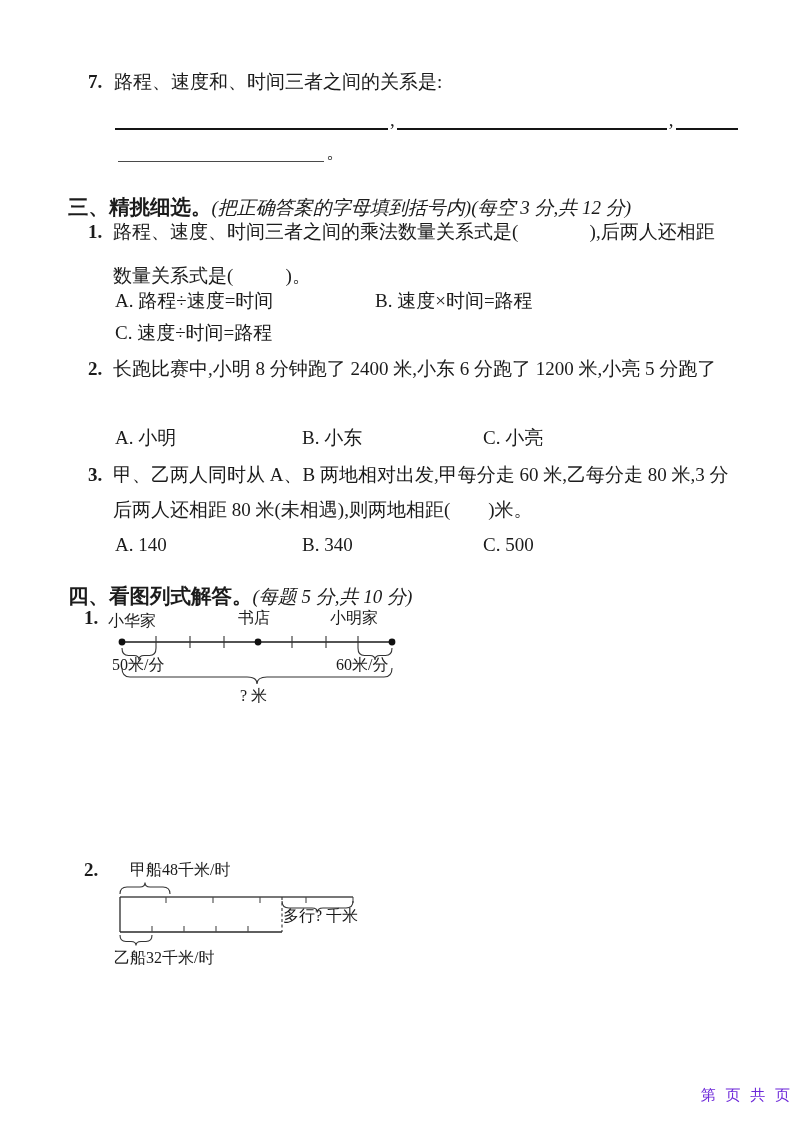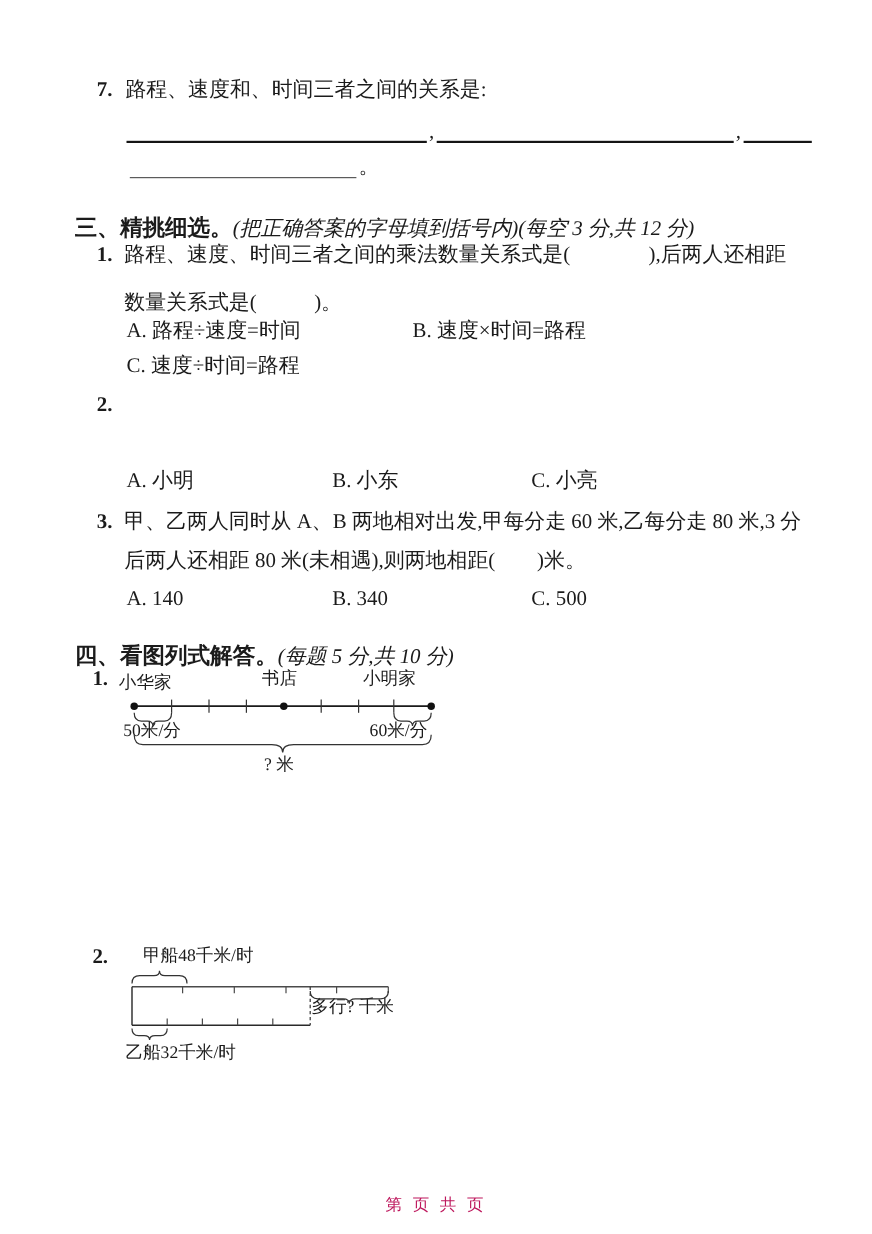--- a/index.html
+++ b/index.html
@@ -11,22 +11,22 @@
   .num{font-weight:bold;}
   .lbl{position:absolute;font-size:16px;line-height:24px;white-space:pre;}
   .heading{position:absolute;white-space:pre;}
   .head-bold{font-weight:bold;font-size:20.5px;}
   .kai{font-style:italic;font-size:19px;}
   .blankrow{position:absolute;display:flex;align-items:flex-end;height:23px;}
   .bl{border-bottom:2px solid #151515;height:23px;}
   .bl-thin{border-bottom:1.2px solid #4a4a4a;height:23px;}
   .punct{font-size:19px;line-height:21px;padding:0 2px;}
   svg{position:absolute;overflow:visible;}
-  .footer{position:absolute;left:0;right:0;top:1086px;text-align:center;
-          font-size:15px;letter-spacing:3px;color:#be185d;}
+  .footer{position:absolute;left:0;right:0;top:1086px;text-align:right;
+          font-size:15px;letter-spacing:3px;color:#6d28d9;}
 </style>
 </head>
 <body>
 
 <div class="page">
 
   <div class="t num" style="left:88px;top:71px;">7.</div>
   <div class="t" style="left:114px;top:71px;">路程、速度和、时间三者之间的关系是:</div>
 
   <div class="blankrow" style="left:115px;top:107px;width:630px;">
@@ -46,20 +46,21 @@
   </div>
 
   <div class="t num" style="left:88px;top:221px;">1.</div>
   <div class="t" style="left:113px;top:221px;">路程、速度、时间三者之间的乘法数量关系式是(               ),后两人还相距</div>
   <div class="t" style="left:113px;top:265px;">数量关系式是(           )。</div>
   <div class="t" style="left:115px;top:290px;">A. 路程÷速度=时间</div>
   <div class="t" style="left:375px;top:290px;">B. 速度×时间=路程</div>
   <div class="t" style="left:115px;top:322px;">C. 速度÷时间=路程</div>
 
   <div class="t num" style="left:88px;top:358px;">2.</div>
+  <div class="t" style="left:113px;top:358px;">长跑比赛中,小明 8 分钟跑了 2400 米,小东 6 分跑了 1200 米,小亮 5 分跑了</div>
   <div class="t" style="left:115px;top:427px;">A. 小明</div>
   <div class="t" style="left:302px;top:427px;">B. 小东</div>
   <div class="t" style="left:483px;top:427px;">C. 小亮</div>
 
   <div class="t num" style="left:88px;top:464px;">3.</div>
   <div class="t" style="left:113px;top:464px;">甲、乙两人同时从 A、B 两地相对出发,甲每分走 60 米,乙每分走 80 米,3 分</div>
   <div class="t" style="left:113px;top:499px;">后两人还相距 80 米(未相遇),则两地相距(        )米。</div>
   <div class="t" style="left:115px;top:534px;">A. 140</div>
   <div class="t" style="left:302px;top:534px;">B. 340</div>
   <div class="t" style="left:483px;top:534px;">C. 500</div>

